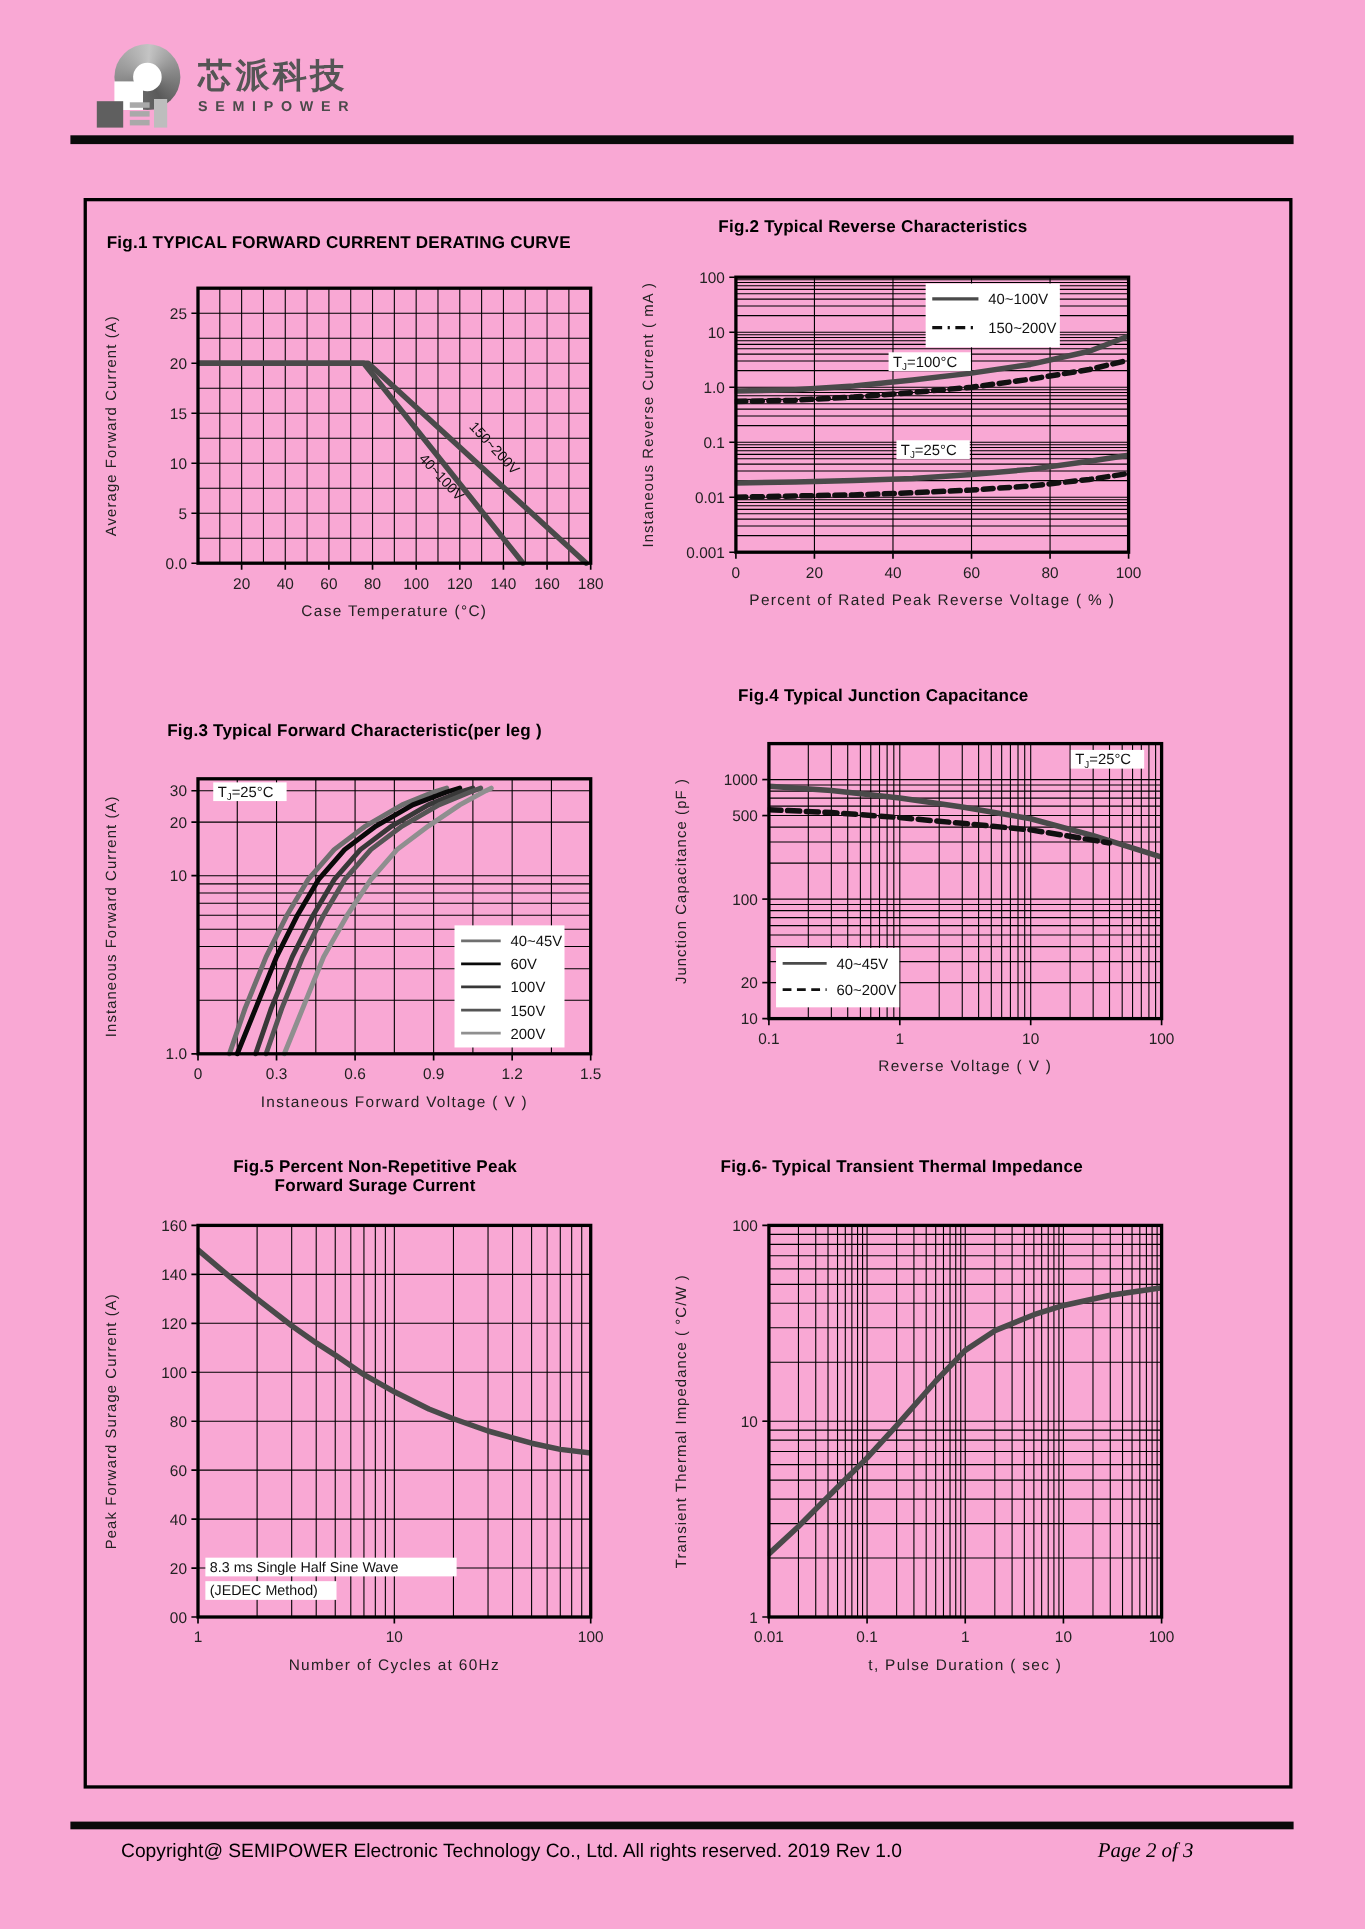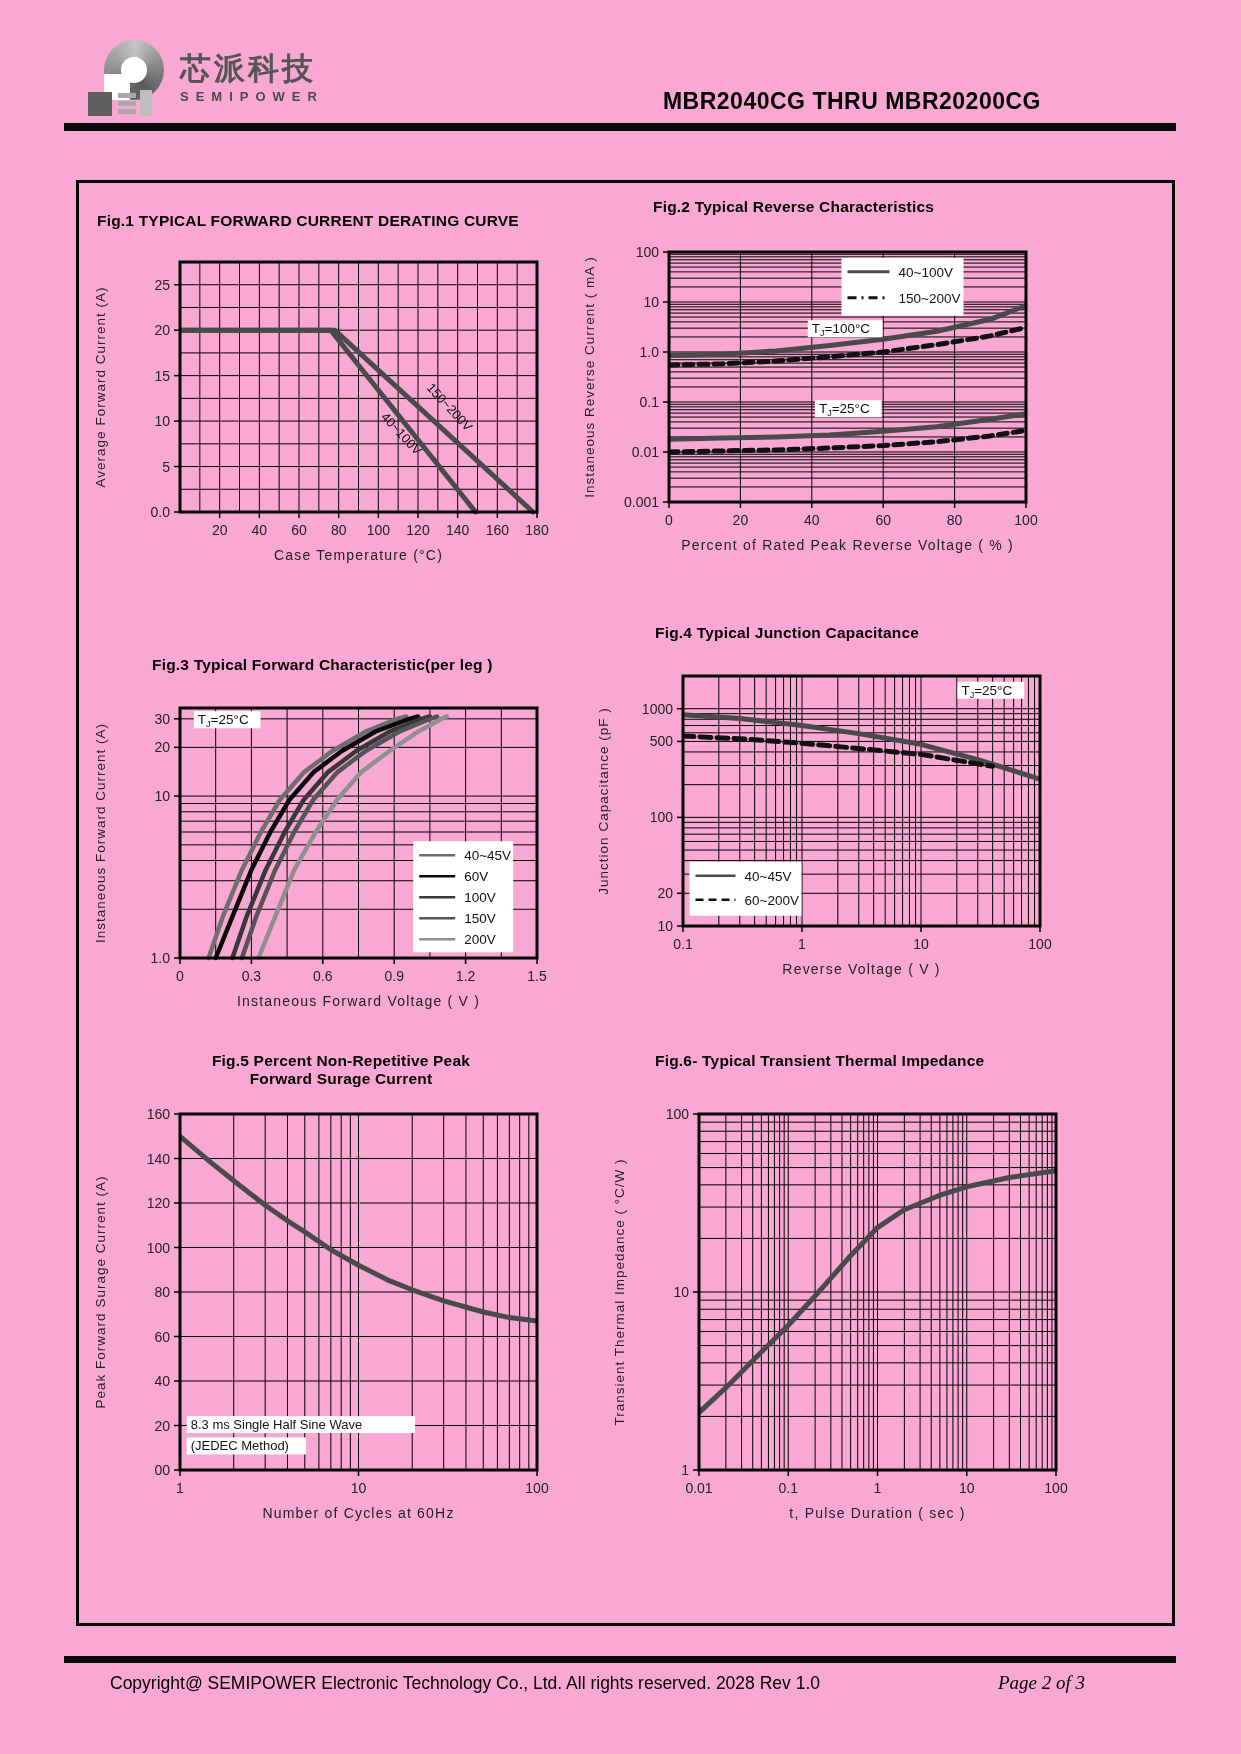--- a/index.html
+++ b/index.html
@@ -46,21 +46,20 @@
       <div class="logo-bar" style="bottom:10px;"></div>
       <div class="logo-bar" style="bottom:18px;"></div>
       <div class="logo-tail"></div>
     </div>
     <div>
       <div class="logo-cn">芯派科技</div>
       <div class="logo-en">SEMIPOWER</div>
     </div>
   </div>
 
-  <div class="doc-title">MBR2040CG  THRU  MBR20200CG</div>
   <div class="hdr-rule"></div>
 
   <div class="content-box"></div>
 
   <div class="fig" style="left:76px;top:212px;">
     <h3 class="fig-title" style="margin-left:21px;">Fig.1  TYPICAL FORWARD CURRENT DERATING CURVE</h3>
     <svg style="left:9px;top:36px;" width="470" height="320">
         <line x1="95" y1="14" x2="95" y2="264" stroke="#000" stroke-width="1"></line>
         <line x1="114.83333333333333" y1="14" x2="114.83333333333333" y2="264" stroke="#000" stroke-width="1"></line>
         <line x1="134.66666666666666" y1="14" x2="134.66666666666666" y2="264" stroke="#000" stroke-width="1"></line>
@@ -319,21 +318,21 @@
         <text x="379.19000000000005" y="229.25" text-anchor="start" font-size="13.5" fill="#111">150V</text>
         <line x1="334.19000000000005" y1="245.25" x2="370.19000000000005" y2="245.25" stroke="#8f8f8f" stroke-width="2.5"></line>
         <text x="379.19000000000005" y="250.25" text-anchor="start" font-size="13.5" fill="#111">200V</text>
         <g>
           <rect x="108.85" y="17.25" width="66.69999999999999" height="17" fill="#fff"></rect>
           <text x="112.85" y="30.25" font-size="13.5" fill="#111" text-anchor="start"><tspan>T</tspan><tspan dy="3" font-size="9">J</tspan><tspan dy="-3">=25°C</tspan></text>
         </g>
       </svg>
   </div>
 
-  <div class="fig" style="left:579px;top:624px;">
+  <div class="fig" style="left:595px;top:624px;">
     <h3 class="fig-title" style="margin-left:76px;">Fig.4  Typical Junction Capacitance</h3>
     <svg style="left:9px;top:38px;" width="470" height="320">
         <line x1="95" y1="14" x2="95" y2="264" stroke="#000" stroke-width="1"></line>
         <line x1="130.82256948401377" y1="14" x2="130.82256948401377" y2="264" stroke="#000" stroke-width="1"></line>
         <line x1="151.77742931163982" y1="14" x2="151.77742931163982" y2="264" stroke="#000" stroke-width="1"></line>
         <line x1="166.64513896802754" y1="14" x2="166.64513896802754" y2="264" stroke="#000" stroke-width="1"></line>
         <line x1="178.17743051598623" y1="14" x2="178.17743051598623" y2="264" stroke="#000" stroke-width="1"></line>
         <line x1="187.59999879565362" y1="14" x2="187.59999879565362" y2="264" stroke="#000" stroke-width="1"></line>
         <line x1="195.56666676169658" y1="14" x2="195.56666676169658" y2="264" stroke="#000" stroke-width="1"></line>
         <line x1="202.46770845204128" y1="14" x2="202.46770845204128" y2="264" stroke="#000" stroke-width="1"></line>
@@ -575,17 +574,17 @@
         <text x="85" y="197" text-anchor="end" font-size="14" fill="#222">10</text>
         <line x1="89" y1="14" x2="94" y2="14" stroke="#000" stroke-width="1.5"></line>
         <text x="85" y="19" text-anchor="end" font-size="14" fill="#222">100</text>
         <text x="273.5" y="418" text-anchor="middle" font-size="14" fill="#222" letter-spacing="1.2">t, Pulse Duration ( sec )</text>
         <text x="0" y="0" text-anchor="middle" font-size="13.5" fill="#222" letter-spacing="1" transform="translate(20 192) rotate(-90)">Transient Thermal Impedance ( °C/W )</text>
       </svg>
   </div>
 
   <div class="ftr-rule"></div>
   <div class="ftr-row">
-    <span class="ftr-copy">Copyright@ SEMIPOWER Electronic Technology Co., Ltd.  All rights reserved.  2028  Rev  1.0</span>
+    <span class="ftr-copy">Copyright@ SEMIPOWER Electronic Technology Co., Ltd.  All rights reserved.  2019  Rev  1.0</span>
     <span class="ftr-page">Page 2 of 3</span>
   </div>
 
 </div>
 
 </body></html>

